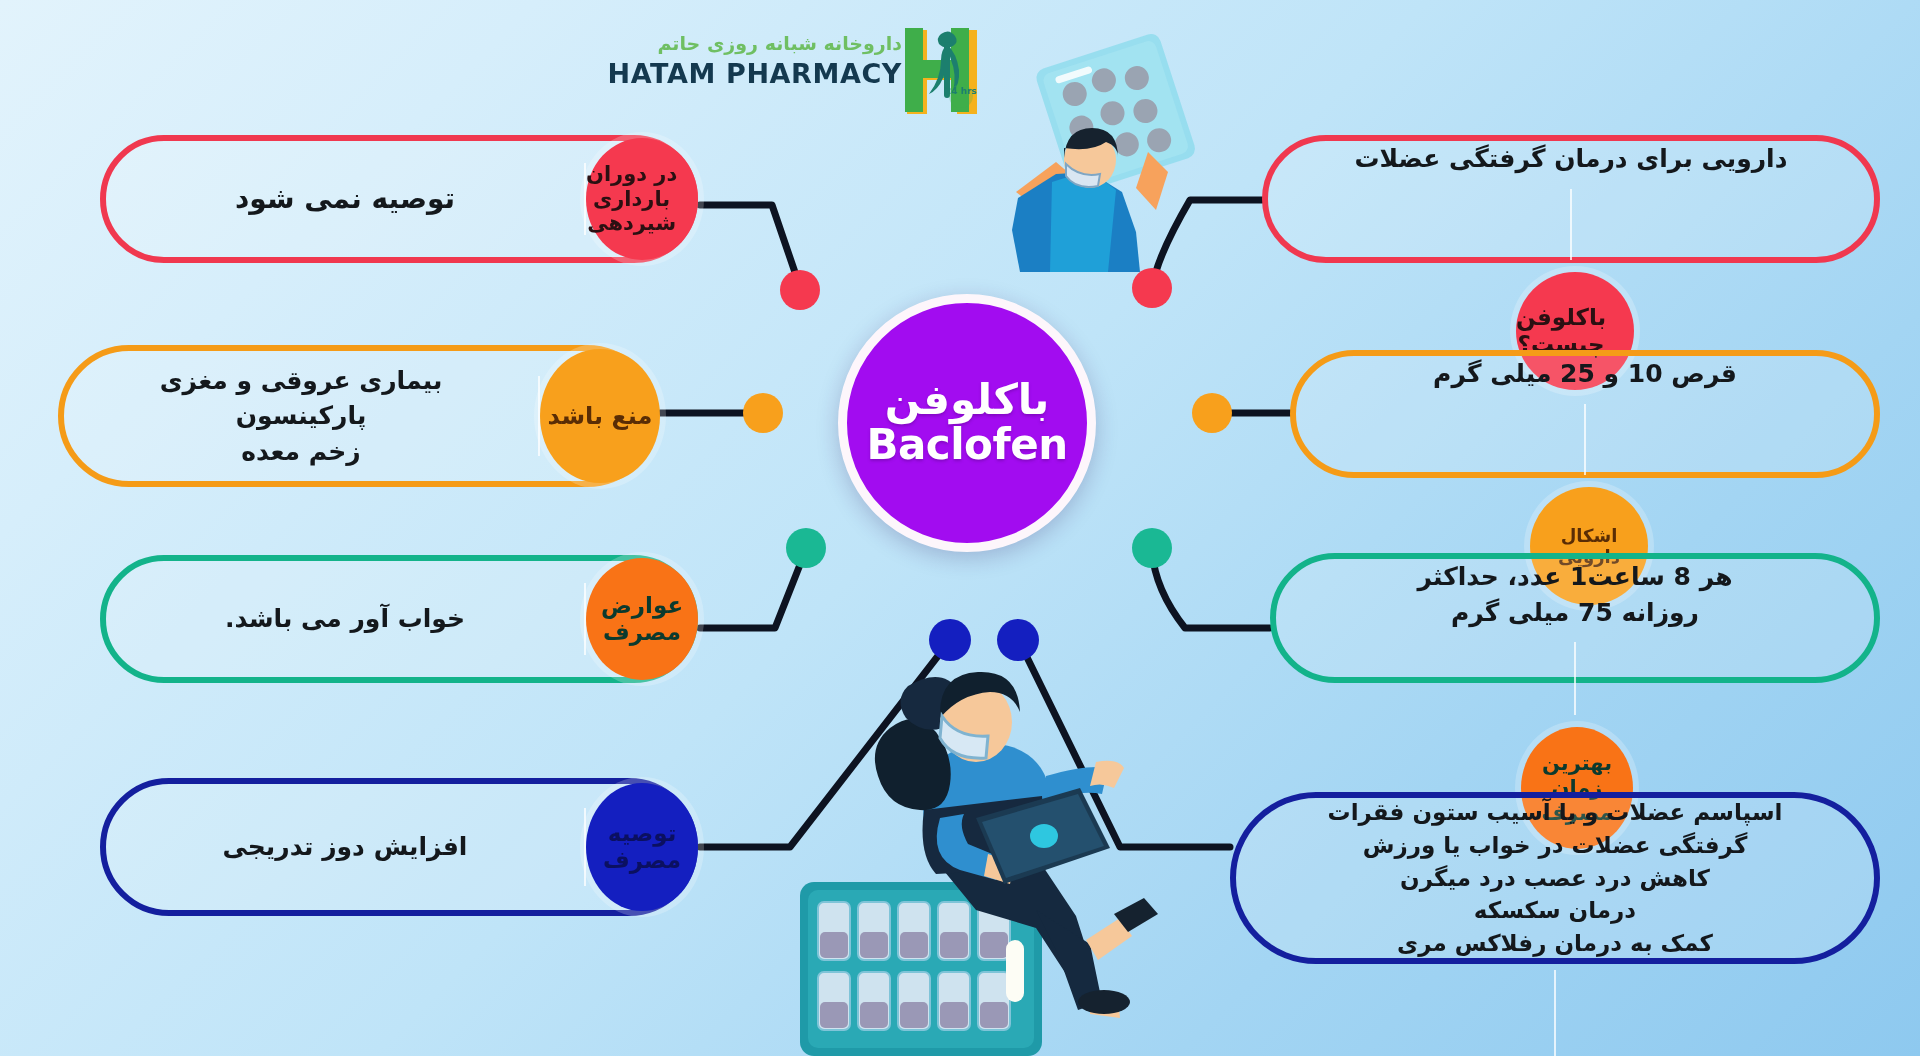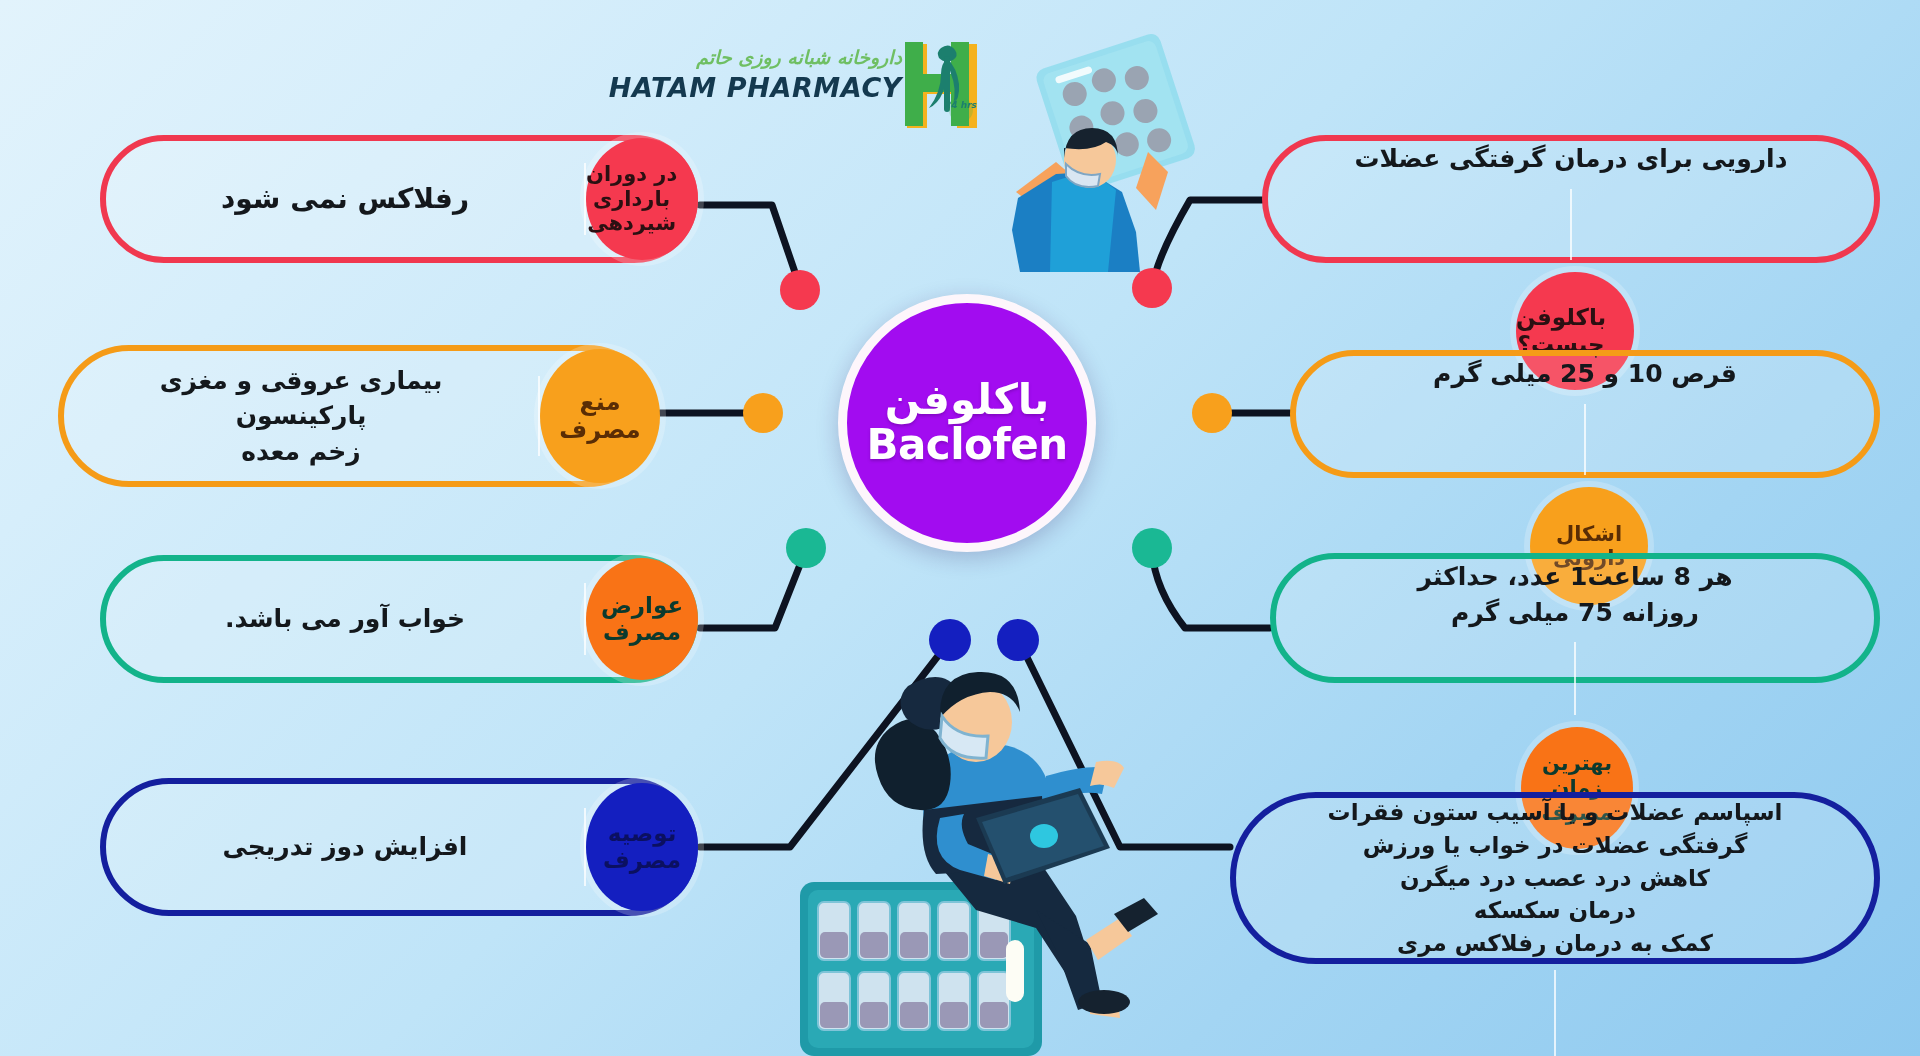--- a/index.html
+++ b/index.html
@@ -8,21 +8,21 @@
     font-family:"DejaVu Sans", sans-serif;
     background: linear-gradient(135deg, #e2f3fc 0%, #d6eefb 18%, #bfe4f8 48%, #a3d5f3 75%, #8ec9ef 100%);
     position:relative;
   }
   #stage { position:absolute; inset:0; }
 
   
   #wires { position:absolute; inset:0; width:1920px; height:1056px; }
 
   
-  .logo { position:absolute; left:660px; top:38px; width:330px; height:106px;font-style:italic; }
+  .logo { position:absolute; left:660px; top:24px; width:330px; height:106px; }
   .logo-fa {
     position:absolute; right:88px; top:8px;
     font-size:19px; color:#6fbf63; font-weight:700; letter-spacing:.5px;
     direction:rtl; white-space:nowrap;
   }
   .logo-en {
     position:absolute; right:88px; top:34px;
     font-size:27px; color:#14394f; font-weight:700; letter-spacing:.6px;
     white-space:nowrap;
   }
@@ -247,21 +247,21 @@
       <span style="white-space:pre-line">باکلوفن
 چیست؟</span>
     </div>
   </div>
 
   <div class="card right c-orange" style="left:1290px; top:350px; width:590px; height:128px; border-width:6px;">
     <div class="card-body">
       <span class="txt">قرص 10 و 25 میلی گرم</span>
     </div>
     <div class="divider"></div>
-    <div class="badge b-orange" style="width:118px; height:118px; font-size:21px; margin-right:-8px;">
+    <div class="badge b-orange" style="width:118px; height:118px; font-size:18px; margin-right:-8px;">
       <span style="white-space:pre-line">اشکال
 دارویی</span>
     </div>
   </div>
 
   <div class="card right c-teal" style="left:1270px; top:553px; width:610px; height:130px; border-width:6px;">
     <div class="card-body">
       <span class="txt">هر 8 ساعت1 عدد، حداکثر
 روزانه 75 میلی گرم</span>
     </div>
@@ -279,39 +279,39 @@
 گرفتگی عضلات در خواب یا ورزش
 کاهش درد عصب درد میگرن
 درمان سکسکه
 کمک به درمان رفلاکس مری</span>
     </div>
     <div class="divider"></div>
   </div>
 
   <div class="card left c-pink" style="left:100px; top:135px; width:598px; height:128px; border-width:6px;">
     <div class="card-body">
-      <span class="txt" style="font-size:28px;">رفلاکس نمی شود</span>
+      <span class="txt" style="font-size:28px;">توصیه نمی شود</span>
     </div>
     <div class="divider"></div>
     <div class="badge b-pink" style="width:112px; height:122px; font-size:21px; margin-right:-6px;">
       <span style="white-space:pre-line">در دوران
 بارداری
 شیردهی</span>
     </div>
   </div>
 
   <div class="card left c-orange" style="left:58px; top:345px; width:600px; height:142px; border-width:6px;">
     <div class="card-body">
       <span class="txt">بیماری عروقی و مغزی
 پارکینسون
 زخم معده</span>
     </div>
     <div class="divider"></div>
     <div class="badge b-orange" style="width:120px; height:134px; font-size:24px; margin-right:-8px;">
-      <span style="white-space:pre-line">منع مصرف</span>
+      <span style="white-space:pre-line">منع باشد</span>
     </div>
   </div>
 
   <div class="card left c-teal" style="left:100px; top:555px; width:598px; height:128px; border-width:6px;">
     <div class="card-body">
       <span class="txt">خواب آور می باشد.</span>
     </div>
     <div class="divider"></div>
     <div class="badge b-teal" style="width:112px; height:122px; font-size:23px; margin-right:-6px;">
       <span style="white-space:pre-line">عوارض

